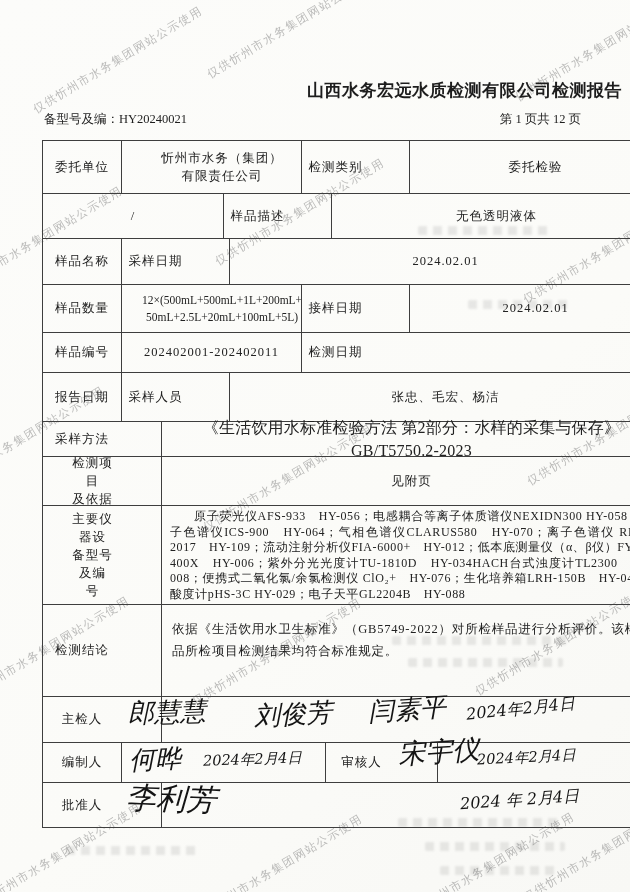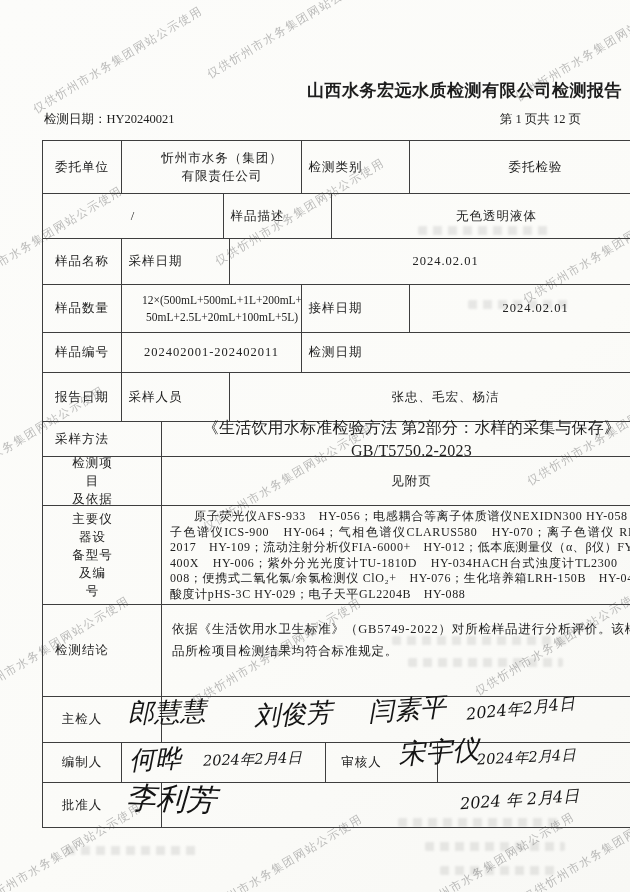--- a/index.html
+++ b/index.html
@@ -77,21 +77,21 @@
     <div class="bl" style="left:408px;top:658px;width:155px"></div>
     <div class="bl" style="left:398px;top:818px;width:165px"></div>
     <div class="bl" style="left:425px;top:842px;width:140px"></div>
     <div class="bl" style="left:66px;top:846px;width:130px"></div>
     <div class="bl" style="left:440px;top:866px;width:115px"></div>
   </div>
 
   <div class="title">山西水务宏远水质检测有限公司检测报告</div>
   <div class="meta">
     <span>
-      <span>检测日期：</span><span>HY20240021</span>
+      <span>备型号及编：</span><span>HY20240021</span>
     </span>
     <span>第 1 页共 12 页</span>
   </div>
 
   <div class="tbl">
 
     <div class="tr" style="height:52px">
       <div class="td c1">委托单位</div>
       <div class="td c2 pl">忻州市水务（集团）
 有限责任公司</div>

